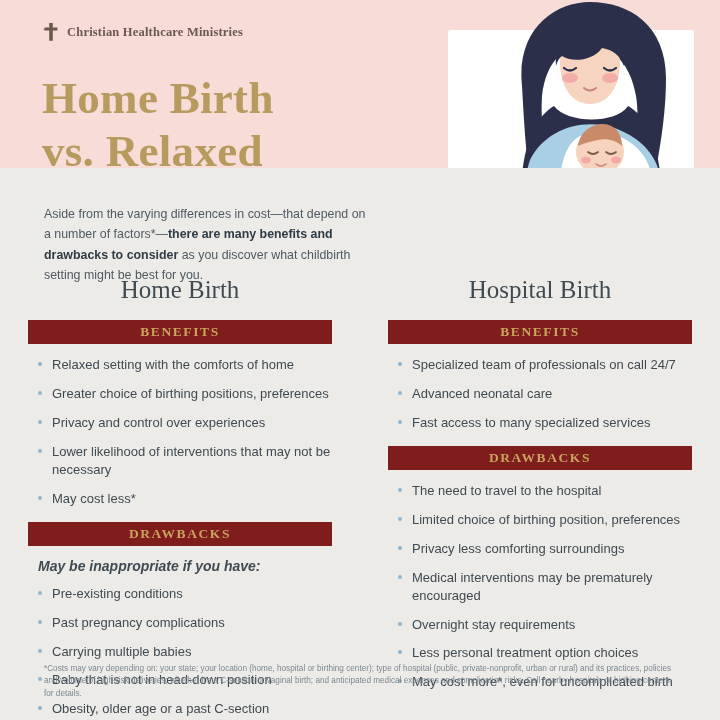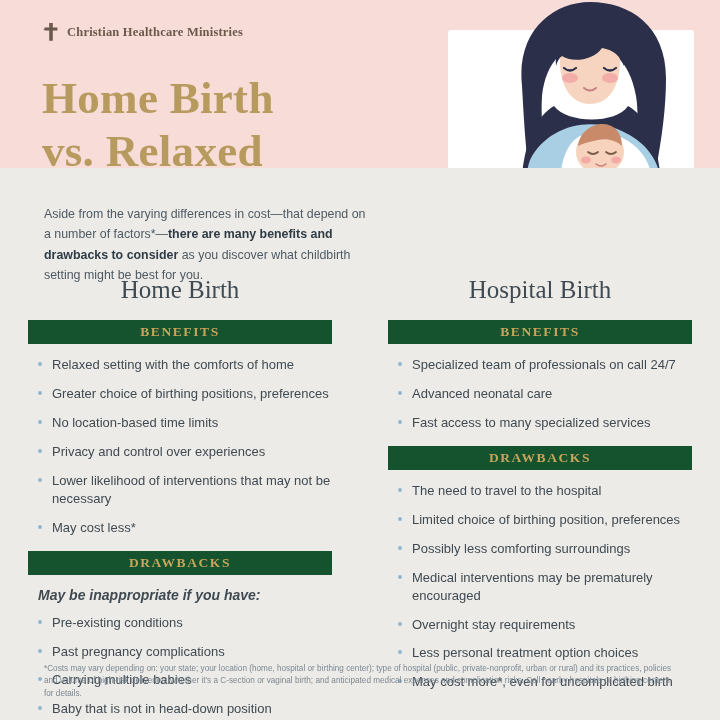--- a/index.html
+++ b/index.html
@@ -110,21 +110,21 @@
   }
   .col-title {
     font-family: "Liberation Serif", serif;
     font-size: 25px;
     color: #3f4a52;
     text-align: center;
     margin: 0 0 16px 0;
     font-weight: normal;
   }
   .band {
-    background: #14532d;
+    background: #7f1d1d;
     height: 24px;
     display: flex;
     align-items: center;
     justify-content: center;
     margin-bottom: 12px;
   }
   .band span {
     font-family: "Liberation Serif", serif;
     font-size: 13.5px;
     letter-spacing: 1.6px;
@@ -242,21 +242,20 @@
 
     <div class="col">
       <h2 class="col-title">Home Birth</h2>
 
       <div class="band">
         <span>BENEFITS</span>
       </div>
       <ul class="items">
         <li>Relaxed setting with the comforts of home</li>
         <li>Greater choice of birthing positions, preferences</li>
-        <li>No location-based time limits</li>
         <li>Privacy and control over experiences</li>
         <li>Lower likelihood of interventions that may not be necessary</li>
         <li>May cost less*</li>
       </ul>
 
       <div class="band">
         <span>DRAWBACKS</span>
       </div>
       <p class="note">May be inappropriate if you have:</p>
       <ul class="items">
@@ -279,21 +278,21 @@
         <li>Advanced neonatal care</li>
         <li>Fast access to many specialized services</li>
       </ul>
 
       <div class="band">
         <span>DRAWBACKS</span>
       </div>
       <ul class="items">
         <li>The need to travel to the hospital</li>
         <li>Limited choice of birthing position, preferences</li>
-        <li>Possibly less comforting surroundings</li>
+        <li>Privacy less comforting surroundings</li>
         <li>Medical interventions may be prematurely encouraged</li>
         <li>Overnight stay requirements</li>
         <li>Less personal treatment option choices</li>
         <li>May cost more*, even for uncomplicated birth</li>
       </ul>
     </div>
   </div>
 
   <div class="footnote">*Costs may vary depending on: your state; your location (home, hospital or birthing center); type of hospital (public, private-nonprofit, urban or rural) and its practices, policies and volume of high-risk deliveries; whether it's a C-section or vaginal birth; and anticipated medical expenses and complication risks. Call nearby hospitals or birthing centers for details.</div>
 

